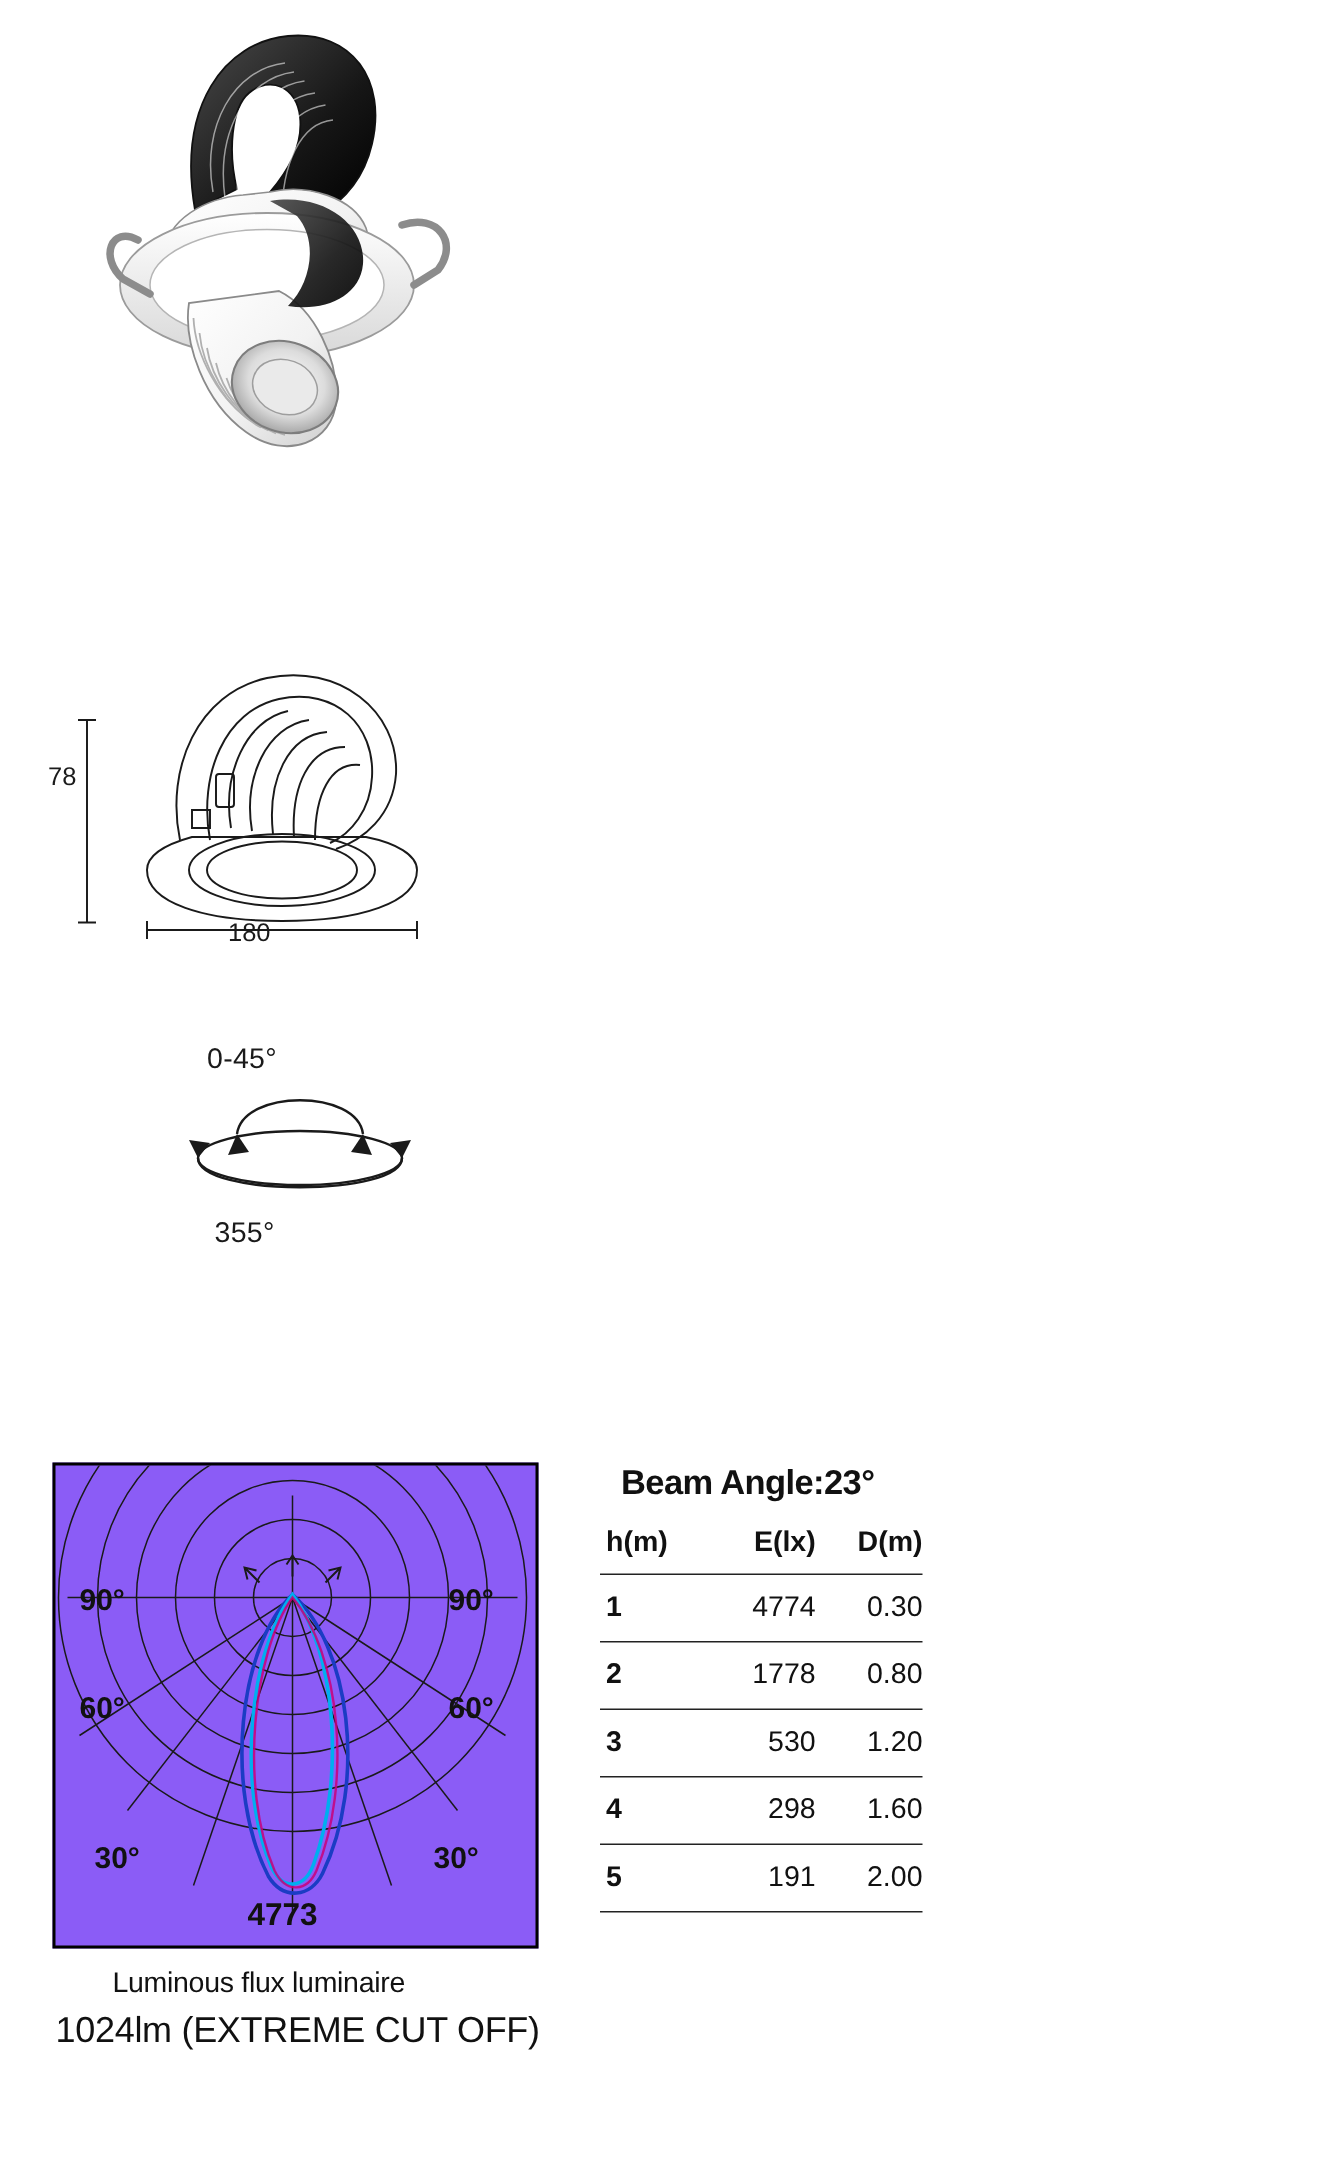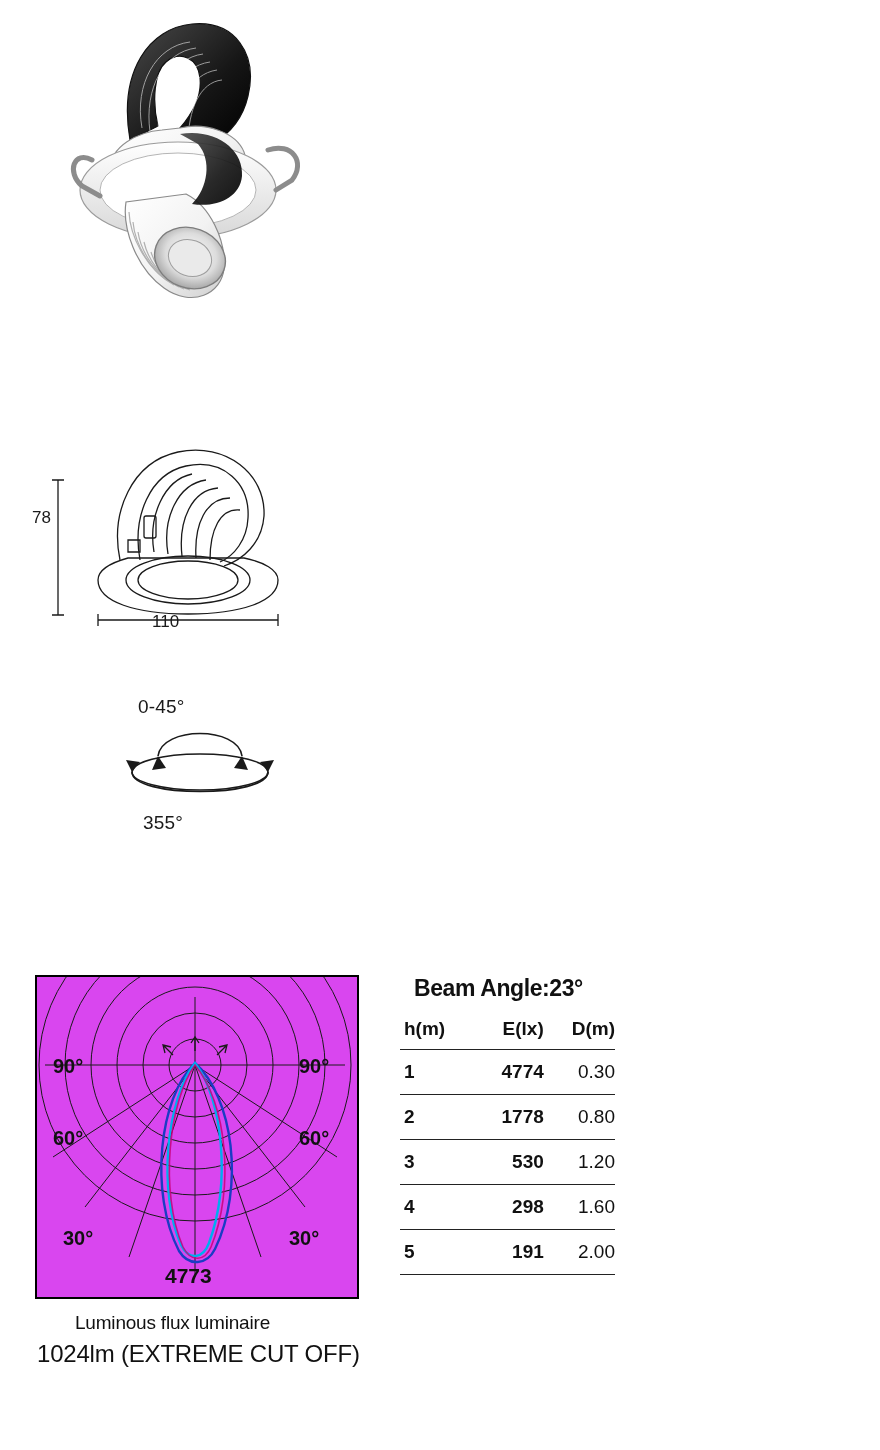--- a/index.html
+++ b/index.html
@@ -71,21 +71,21 @@
   }
 
   
   #polar-diagram-box {
     position: absolute;
     left: 35px;
     top: 975px;
     width: 320px;
     height: 320px;
     border: 2px solid #000;
-    background: #d946ef;
+    background: #8b5cf6;
   }
   #polar-svg { display: block; }
   .polar-caption {
     position: absolute;
     left: 37px;
     font-size: 19px;
     color: #111;
     letter-spacing: -0.2px;
   }
   #flux-caption-1 { top: 1312px; margin-left: 38px; }
@@ -123,21 +123,21 @@
     padding: 11px 0 11px 0;
     border-top: 1.4px solid #222;
     text-align: right;
     color: #111;
   }
   #photometric-table td.cell-h {
     text-align: left;
     font-weight: bold;
     padding-left: 4px;
   }
-  #photometric-table td.cell-e { padding-right: 6px; font-weight: bold; }
+  #photometric-table td.cell-e { padding-right: 6px; }
   #photometric-table tbody tr:last-child td { border-bottom: 1.4px solid #222; }
 </style>
 </head>
 <body>
 
 <svg id="product-photo" viewBox="0 0 290 310" xmlns="http://www.w3.org/2000/svg">
   <defs>
     <linearGradient id="bodyGrad" x1="0" y1="0" x2="1" y2="1">
       <stop offset="0%" stop-color="#ffffff"></stop>
       <stop offset="55%" stop-color="#f2f2f2"></stop>
@@ -211,21 +211,21 @@
     <path d="M140 134 C134 98 150 64 178 60"></path>
     <path d="M154 136 C150 100 164 70 190 68"></path>
     <path d="M168 138 C166 104 178 78 202 78"></path>
     <path d="M182 140 C182 110 192 88 212 90"></path>
 
     <rect x="116" y="96" width="12" height="22" rx="2"></rect>
     <path d="M100 120 L112 120 L112 132 L100 132 Z"></path>
   </g>
 </svg>
 <span class="dim-label" id="dim-height-label">78</span>
-<span class="dim-label" id="dim-width-label">110</span>
+<span class="dim-label" id="dim-width-label">180</span>
 
 <span id="tilt-label">0-45°</span>
 <svg id="rotation-diagram" viewBox="0 0 200 160" xmlns="http://www.w3.org/2000/svg">
   <g fill="none" stroke="#1a1a1a" stroke-width="1.6">
 
     <path d="M58 66 C62 36 138 36 142 66"></path>
 
     <path d="M32 82 C32 108 168 108 168 82"></path>
     <ellipse cx="100" cy="82" rx="68" ry="18"></ellipse>
   </g>

